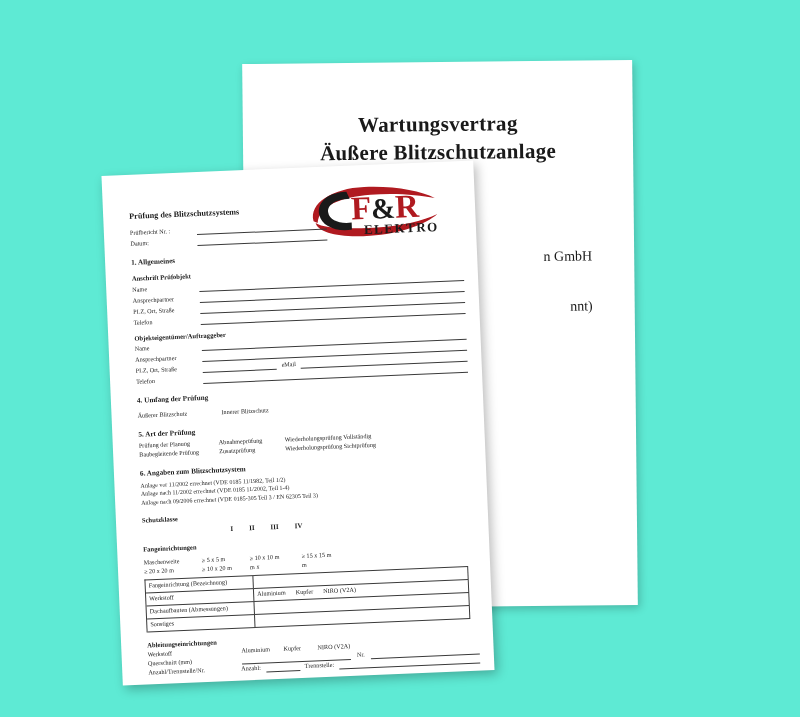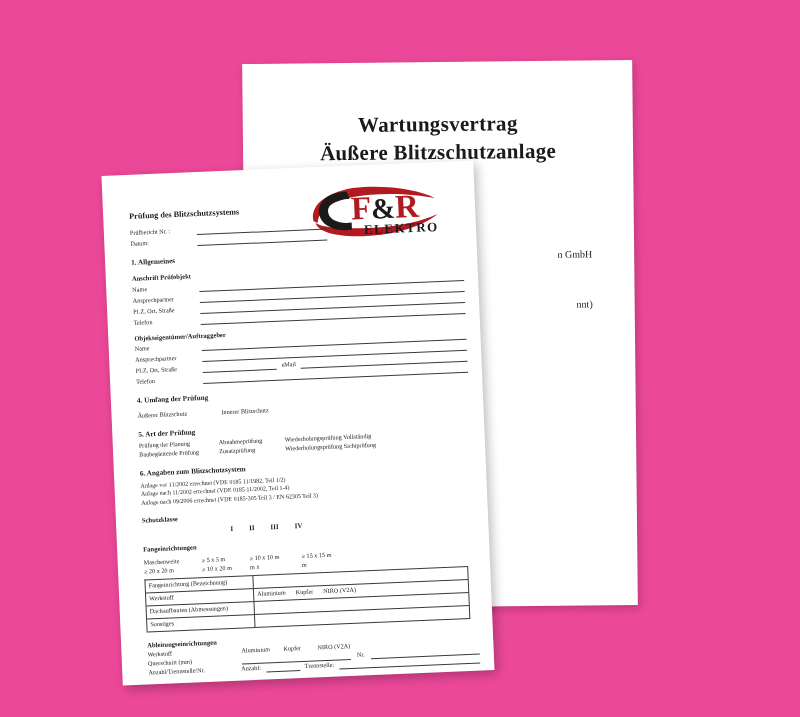--- a/index.html
+++ b/index.html
@@ -10,21 +10,21 @@
   body {
     width: 800px;
     height: 717px;
     overflow: hidden;
     font-family: "Liberation Serif", serif;
     position: relative;
   }
   .stage {
     position: absolute;
     inset: 0;
-    background: #ec4899;
+    background: #5eead4;
   }
 
   
   .sheet-back {
     position: absolute;
     left: 245px;
     top: 62px;
     width: 390px;
     height: 545px;
     background: #ffffff;
@@ -40,21 +40,21 @@
     text-align: center;
     font-size: 21px;
     font-weight: bold;
     line-height: 1.35;
     color: #1a1a1a;
     letter-spacing: 0.3px;
   }
   .back-line {
     position: absolute;
     color: #1a1a1a;
-    font-size: 10px;
+    font-size: 14px;
     white-space: nowrap;
   }
   .bl1 { top: 188px; right: 42px; }
   .bl2 { top: 238px; right: 42px; }
 
   
   .sheet-front {
     position: absolute;
     left: 112px;
     top: 168px;

